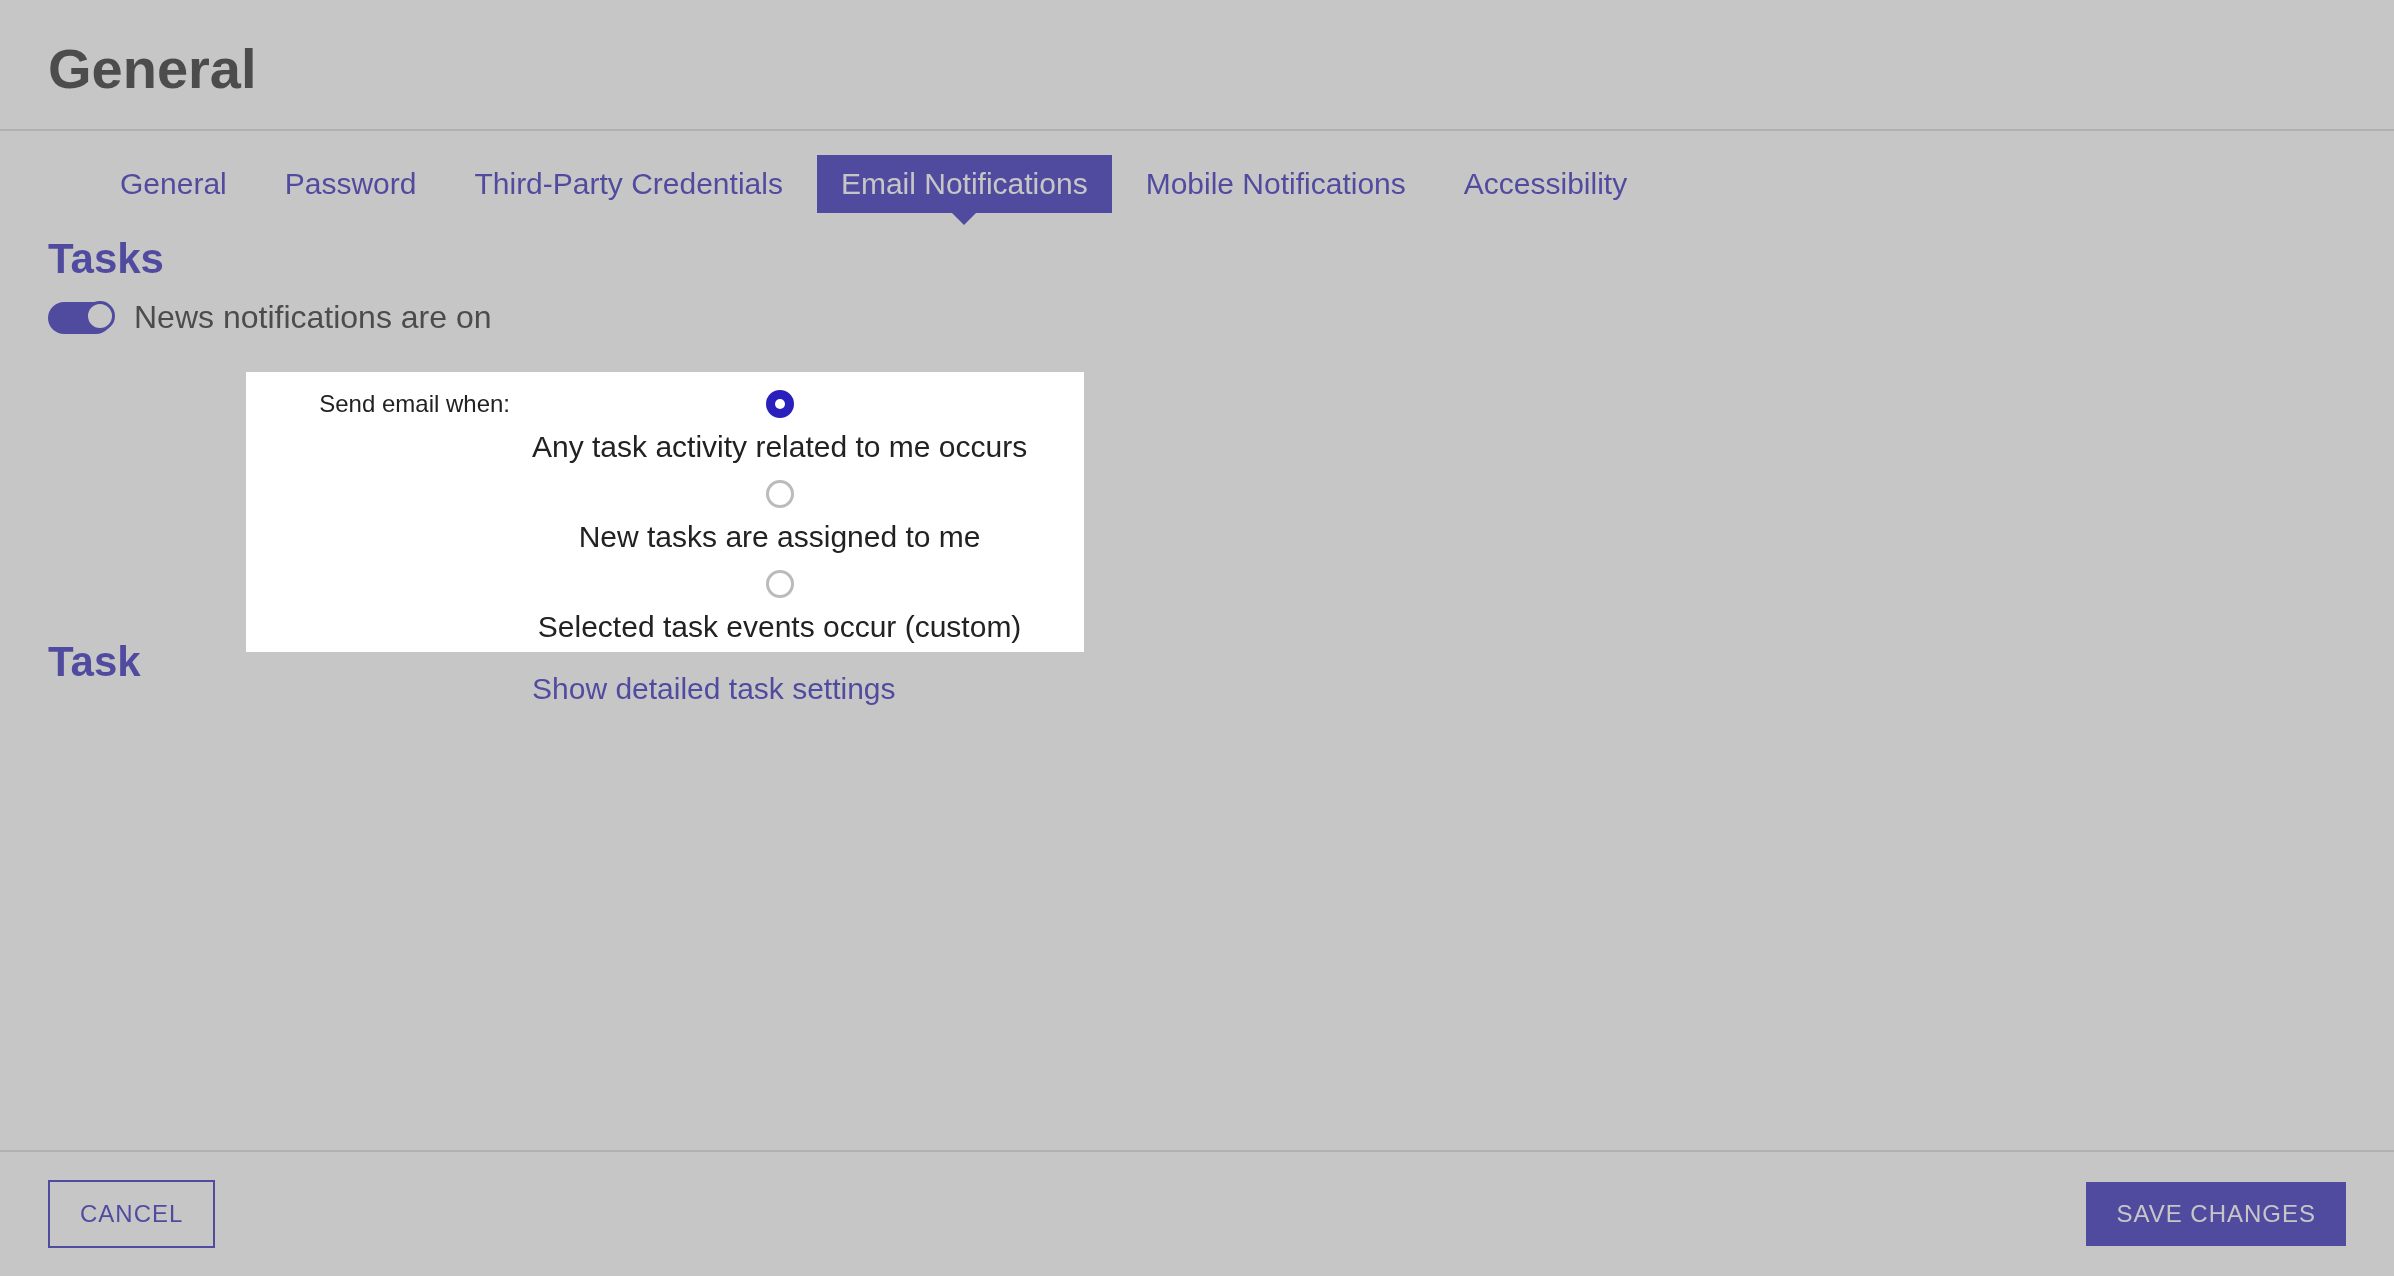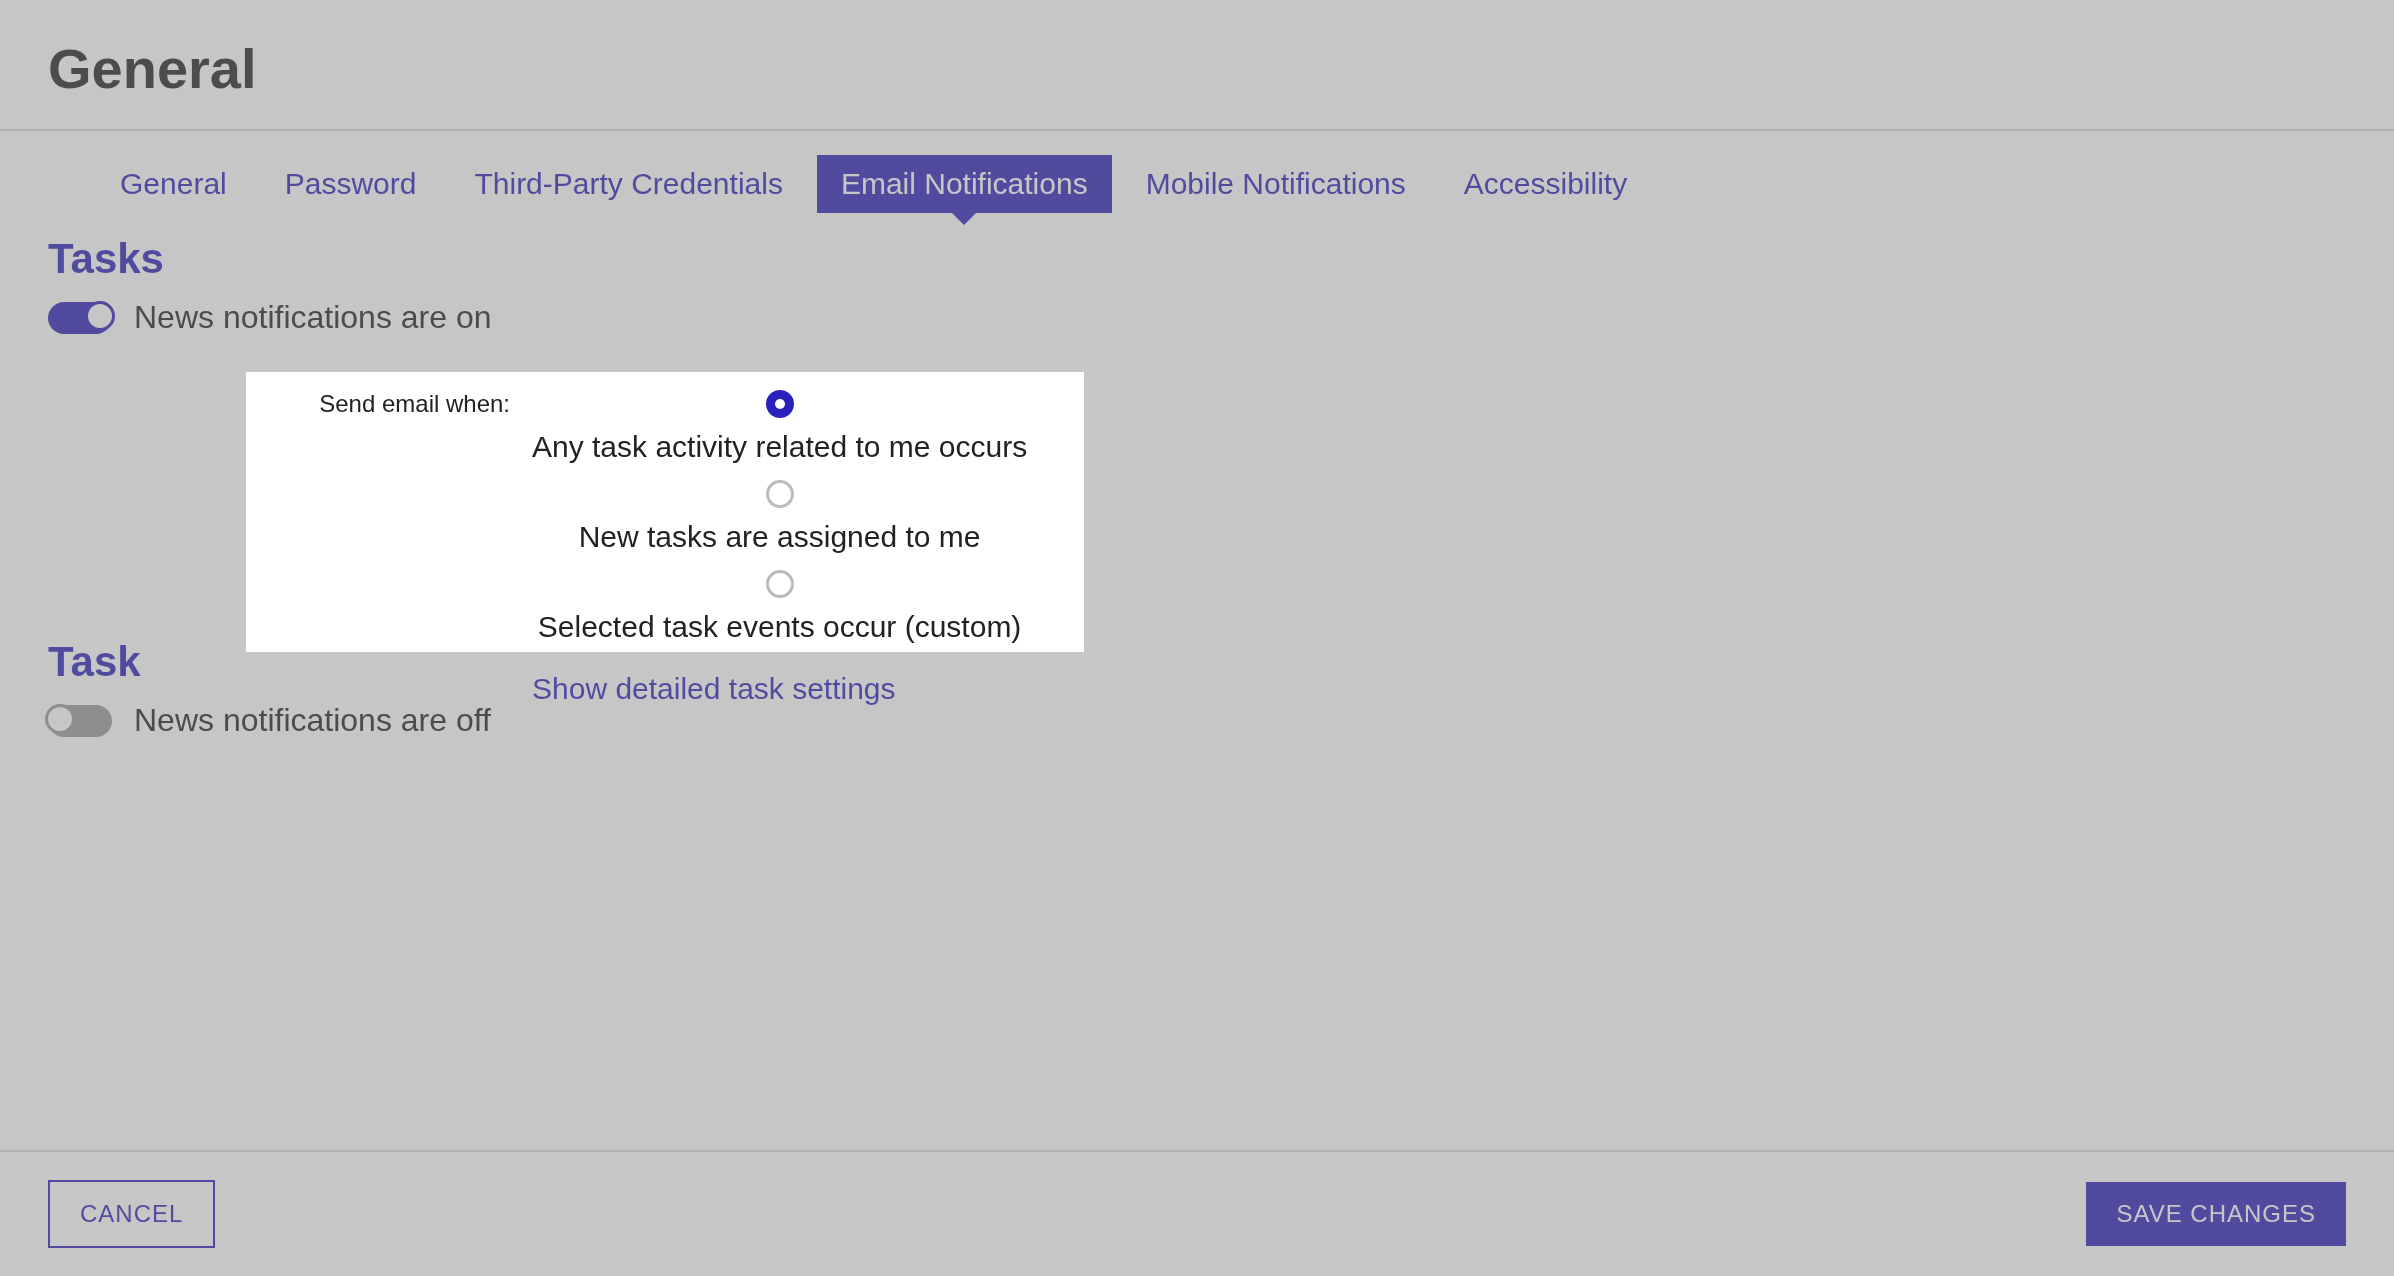--- a/index.html
+++ b/index.html
@@ -203,26 +203,20 @@
         <span class="radio"></span>
         <span class="radio-text">Selected task events occur (custom)</span>
       </div>
     </div>
   </div>
   <div class="link">Show detailed task settings</div>
 </div>
 
 <div class="section news-section">
   <div class="section-title">Task</div>
-  <div class="toggle-row">
-    <div class="toggle off">
-        <div class="knob"></div>
-      </div>
-    <div class="toggle-label">News notifications are off</div>
-  </div>
 </div>
 
 <div class="footer">
   <button class="btn btn-cancel">CANCEL</button>
   <button class="btn btn-save">SAVE CHANGES</button>
 </div>
 
 <div class="dim dim-top"></div>
 <div class="dim dim-left"></div>
 <div class="dim dim-right"></div>

